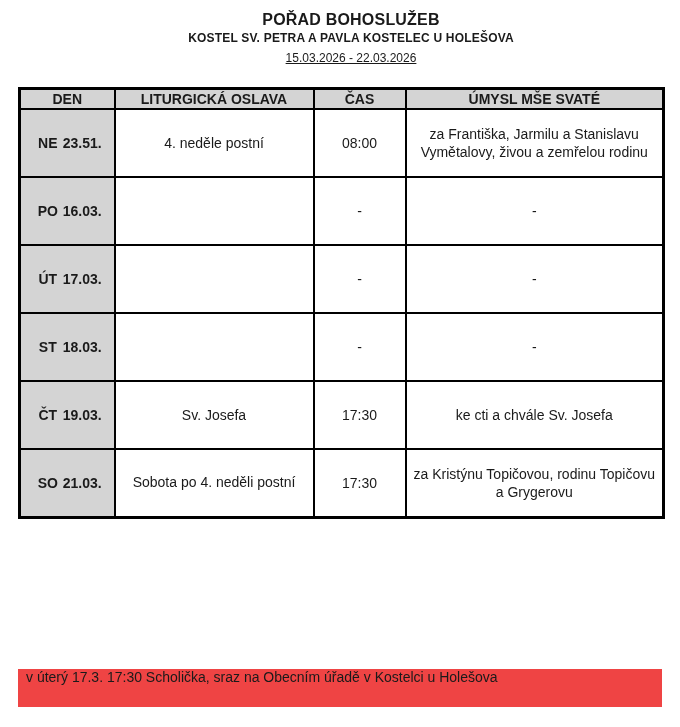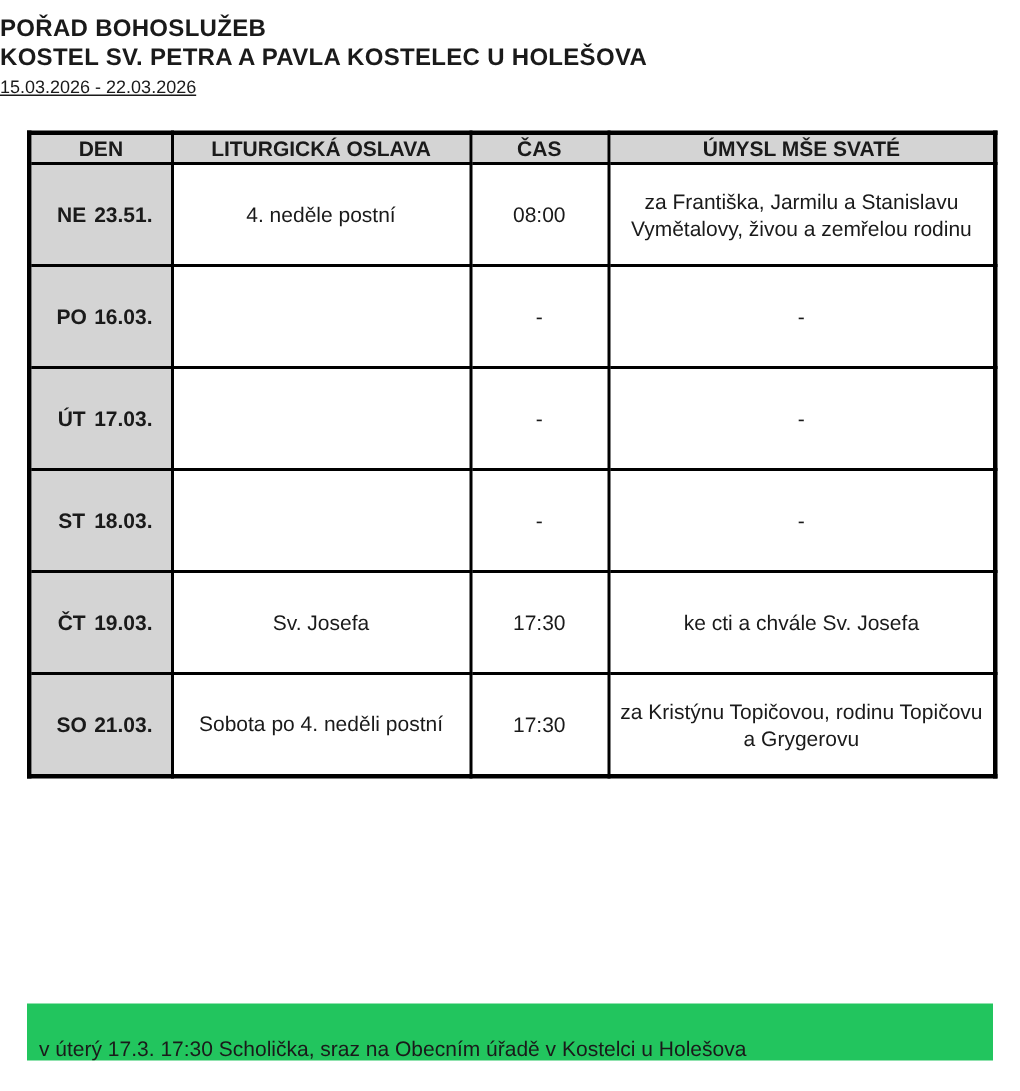--- a/index.html
+++ b/index.html
@@ -10,29 +10,31 @@
   .page {
     position: relative;
     width: 680px;
     height: 727px;
     background: #ffffff;
     font-family: "Liberation Sans", sans-serif;
     color: #1a1a1a;
   }
   .titles {
     padding-top: 10px;
+    text-align: center;
+    padding-left: 22px;
   }
   .title-main {
     font-size: 16px;
     font-weight: bold;
     line-height: 19px;
     letter-spacing: 0.2px;
   }
   .title-sub {
-    font-size: 16px;
+    font-size: 12px;
     font-weight: bold;
     line-height: 19px;
     letter-spacing: 0.2px;
   }
   .title-dates {
     font-size: 12px;
     font-weight: normal;
     line-height: 21px;
     text-decoration: underline;
   }
@@ -82,23 +84,23 @@
   }
   td.celebration-cell {
     line-height: 17px;
   }
   .note-bar {
     position: absolute;
     left: 18px;
     top: 669px;
     width: 644px;
     height: 38px;
-    background: #22c55e;
+    background: #ef4444;
     display: flex;
-    align-items: flex-end;
+    align-items: flex-start;
     box-sizing: border-box;
     padding-left: 8px;
     font-size: 14px;
   }
 </style>
 </head>
 <body>
 
 <div class="page">
 

